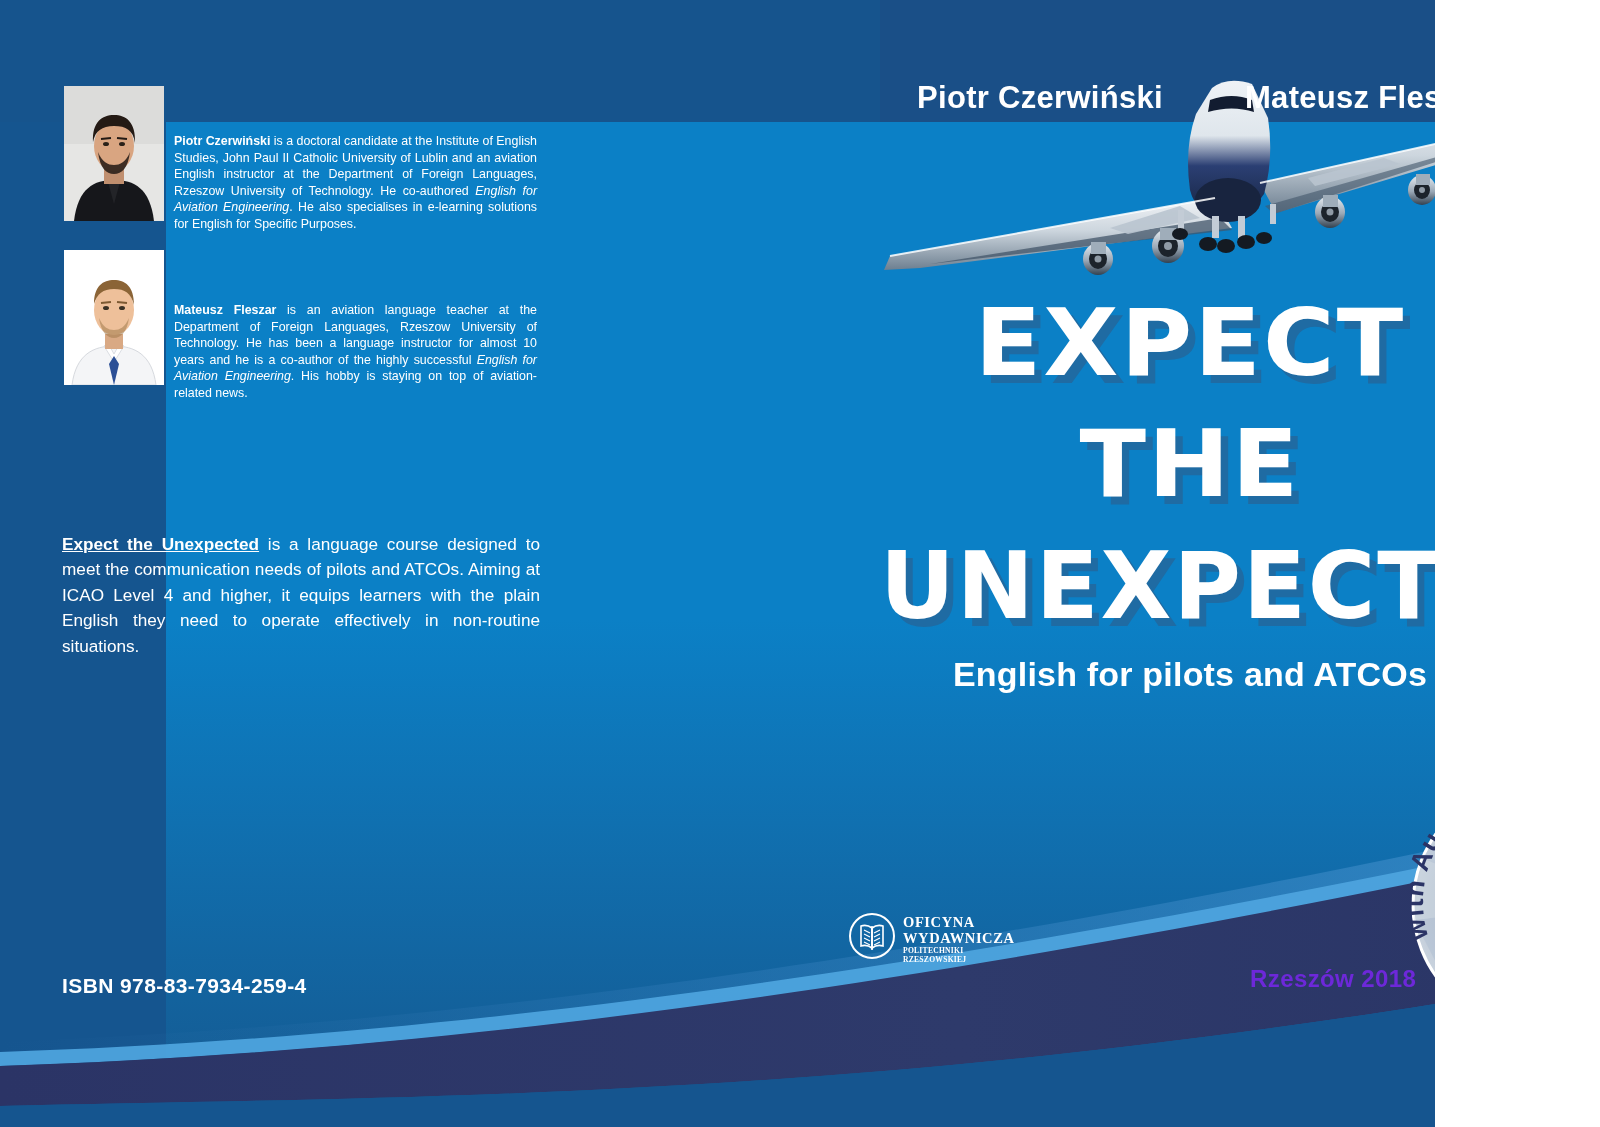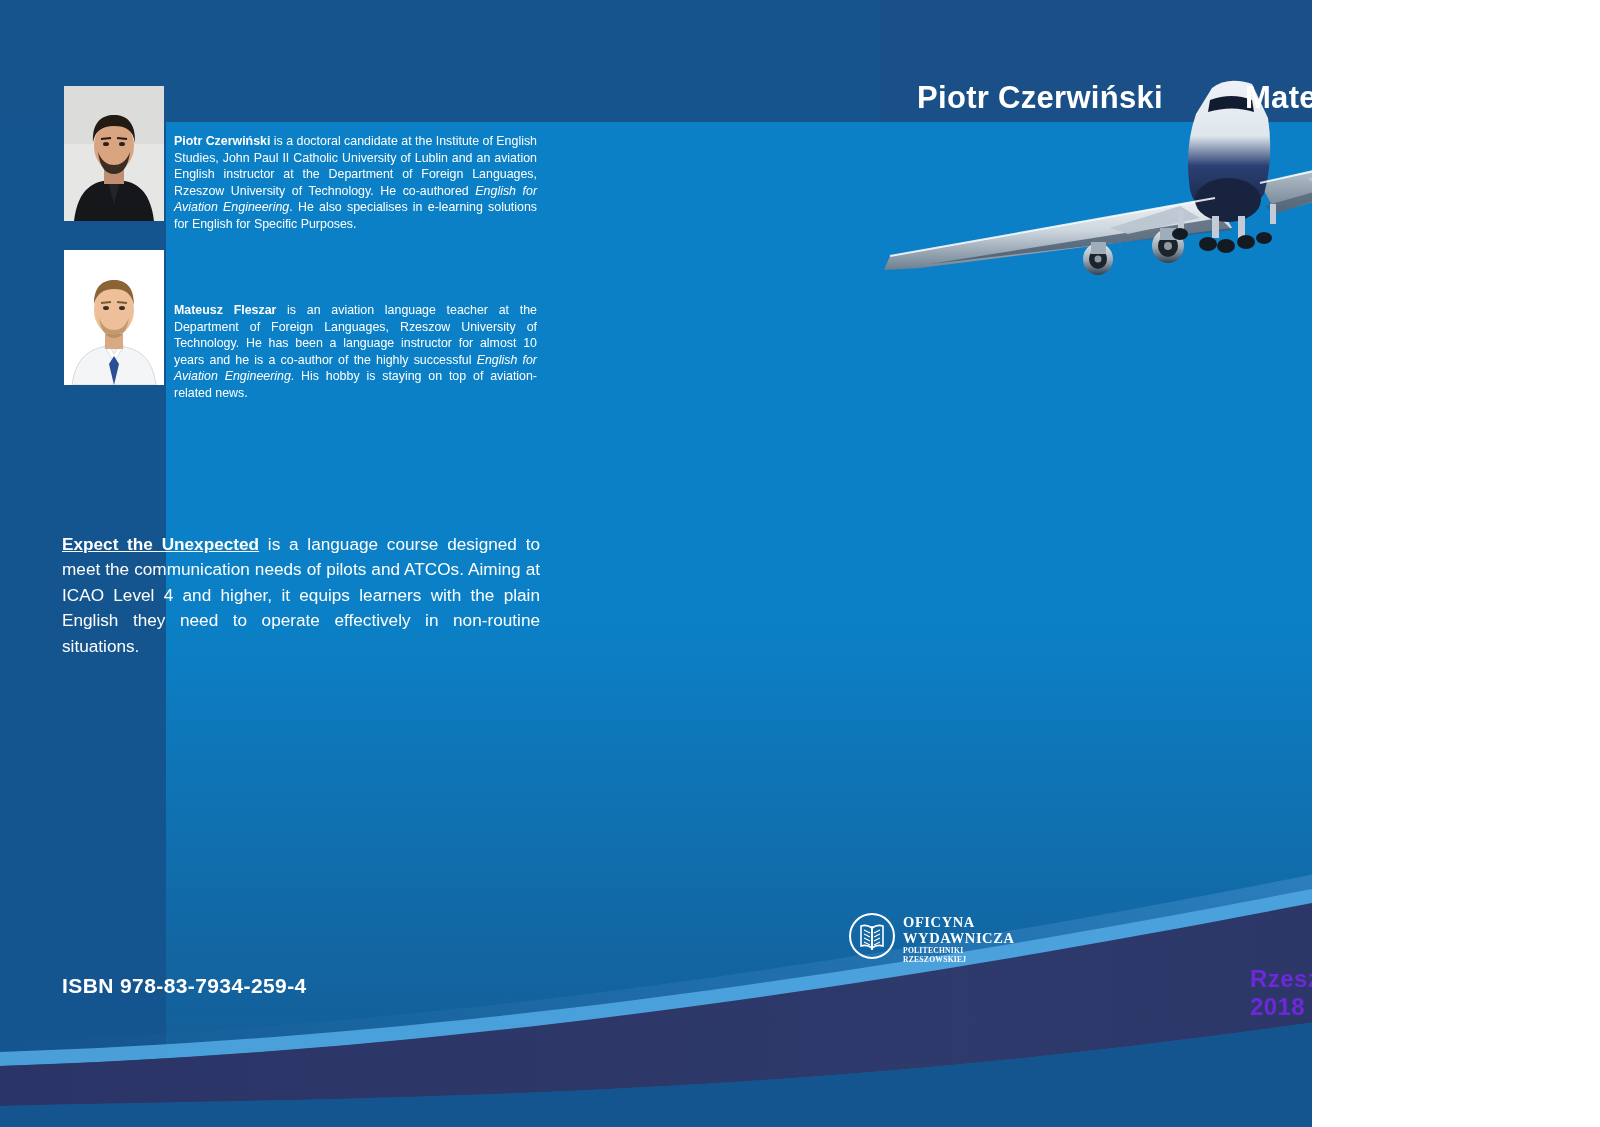--- a/index.html
+++ b/index.html
@@ -7,21 +7,21 @@
     margin: 0;
     padding: 0;
     background: #ffffff;
   }
   body {
     font-family: "Liberation Sans", sans-serif;
   }
 
   #cover {
     position: relative;
-    width: 1312px;
+    width: 1435px;
     height: 1127px;
     overflow: hidden;
     background: #ffffff;
   }
 
   
   .back-panel {
     position: absolute;
     left: 0; top: 0;
     width: 166px; height: 1127px;
@@ -293,21 +293,27 @@
       </g>
 
       <path d="M355,120 L30,178" stroke="#ffffff" stroke-width="2" fill="none" opacity="0.85"></path>
       <path d="M400,105 L700,38" stroke="#ffffff" stroke-width="2" fill="none" opacity="0.85"></path>
     </svg>
   </div>
 
   <div class="author-name" id="author-1">Piotr Czerwiński</div>
   <div class="author-name" id="author-2">Mateusz Fleszar</div>
 
-
+  <div class="title-block">
+    <div class="title-line" id="title-1">EXPECT</div>
+    <div class="title-line" id="title-2">THE</div>
+    <div class="title-line" id="title-3">UNEXPECTED</div>
+  </div>
+
+  <div class="subtitle">English for pilots and ATCOs</div>
 
   <div class="wave-wrap">
     <svg width="1600" height="347" viewBox="0 0 1600 347" preserveAspectRatio="none">
       <defs>
         <linearGradient id="softBlue" x1="0" y1="0" x2="1" y2="0">
           <stop offset="0%" stop-color="#2a6ca6" stop-opacity="0.0"></stop>
           <stop offset="45%" stop-color="#2f7ab7" stop-opacity="0.45"></stop>
           <stop offset="100%" stop-color="#3d8ecb" stop-opacity="0.75"></stop>
         </linearGradient>
         <linearGradient id="navyBand" x1="0" y1="0" x2="1" y2="0">

